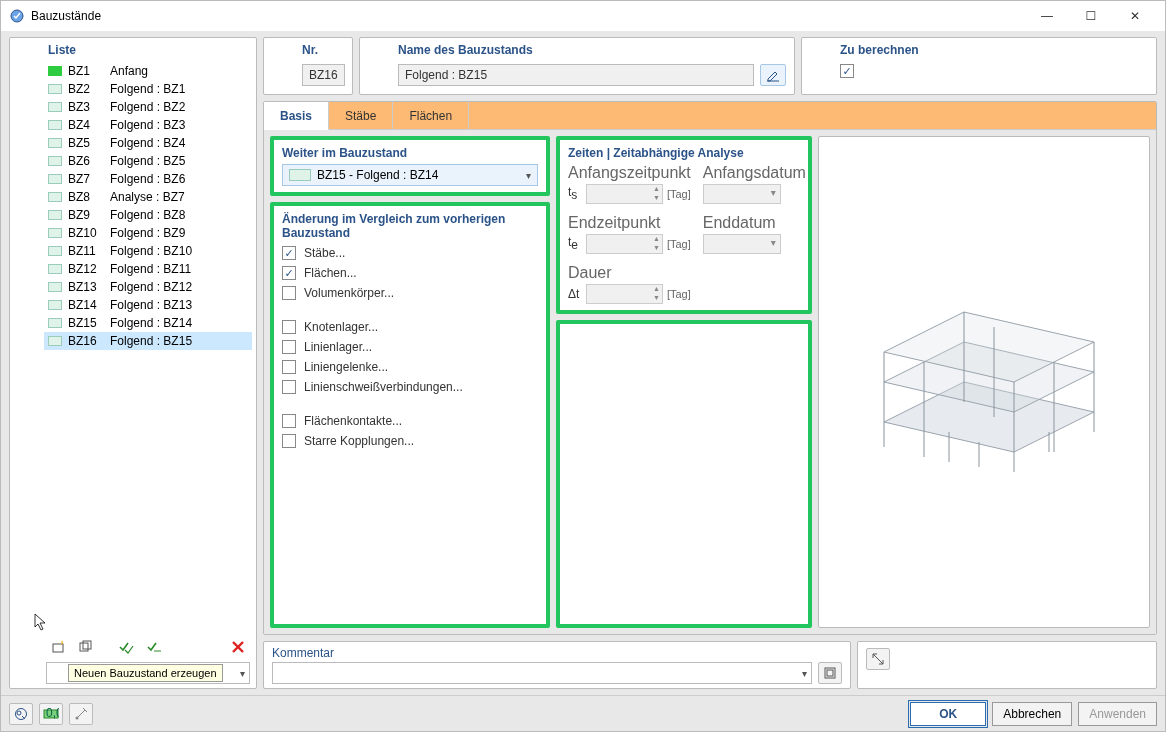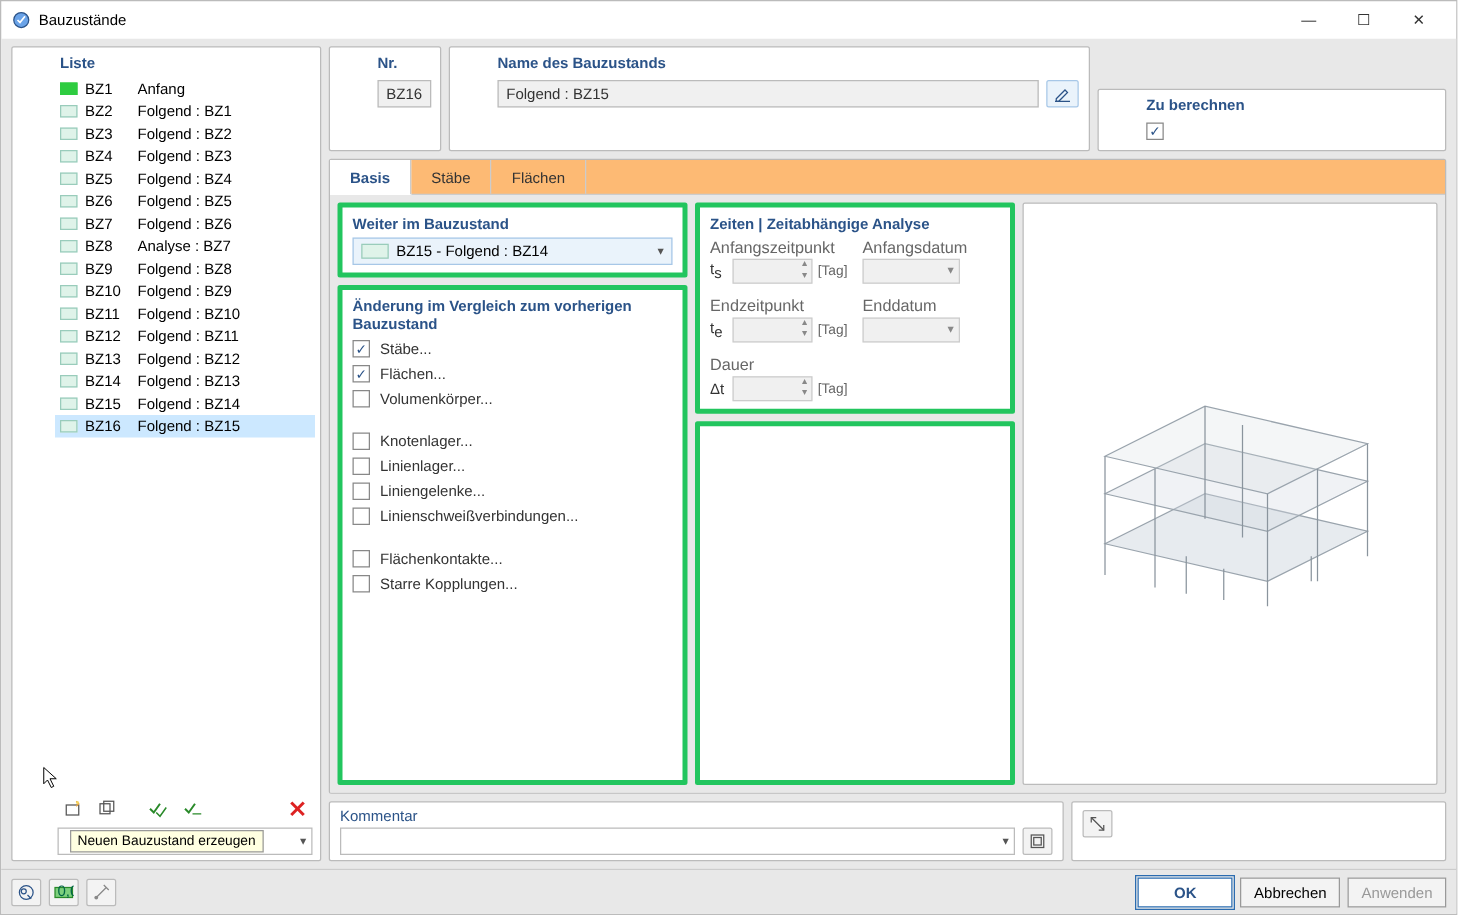--- a/index.html
+++ b/index.html
@@ -28,42 +28,42 @@
 .left-combo { width:100%; height:22px; border:1px solid #bbb; background:#fff; display:flex; align-items:center; padding:0 4px; margin-top:2px; }
 .left-combo .chev { margin-left:auto; }
 .tooltip { position:absolute; background:#ffffe1; border:1px solid #999; padding:2px 5px; font-size:11px; white-space:nowrap; }
 .right { flex:1; display:flex; flex-direction:column; gap:6px; min-height:0; }
 .toprow { display:flex; gap:6px; }
 .nrbox { width:90px; }
 .namebox { flex:1; }
 .fieldrow { padding:4px 8px 8px 8px; display:flex; gap:6px; align-items:center; }
 .txt { height:22px; border:1px solid #bbb; background:#F0F0F0; padding:0 6px; display:flex; align-items:center; flex:1; color:#333; }
 .smallbtn { width:26px; height:22px; border:1px solid #a7c7e7; background:#eaf3fb; display:inline-flex; align-items:center; justify-content:center; border-radius:2px; }
-.calcbox { width:279px;margin-top:34px; }
+.calcbox { width:356px; }
 .chk { width:14px; height:14px; border:1px solid #888; display:inline-flex; align-items:center; justify-content:center; background:#fff; }
 .chk.checked::after { content:"✓"; font-size:11px; color:#2b5388; }
 .midrow { flex:1; display:flex; flex-direction:column; background:#fff; border:1px solid #bbb; border-radius:2px; min-height:0; }
 .tabs { display:flex; height:28px; border-bottom:1px solid #ccc; background:#fdba74; }
 .tab { padding:0 16px; display:flex; align-items:center; color:#333; border-right:1px solid #ccc; }
 .tab.active { background:#fff; color:#2b5388; font-weight:600; border-bottom:1px solid #fff; margin-bottom:-1px; }
 .tabbody { flex:1; display:flex; gap:6px; padding:6px; background:#E8E8E8; min-height:0; }
 .col { display:flex; flex-direction:column; gap:6px; }
 .colA { width:280px; }
 .colB { width:256px; }
 .colC { flex:1; }
 .sect { background:#fff; border:4px solid #22c55e; border-radius:2px; padding:6px 8px; }
 .sect .stitle { color:#2b5388; font-weight:600; margin-bottom:4px; }
 .combo { height:22px; border:1px solid #a7c7e7; background:#eaf3fb; display:flex; align-items:center; padding:0 6px; }
 .combo .sw { width:22px; height:12px; background:#dff3e9; border:1px solid #9cb; margin-right:6px; }
 .combo .chev { margin-left:auto; color:#555; }
 .chklist { display:flex; flex-direction:column; gap:6px; padding-top:2px; }
 .chkitem { display:flex; align-items:center; gap:8px; }
 .lbl { color:#333; }
 .timegrid { display:grid; grid-template-columns:1fr 1fr; gap:10px 12px; }
-.subl { color:#666; font-size:13px; margin-bottom:2px; }
+.subl { color:#666; font-size:16px; margin-bottom:2px; }
 .inputrow { display:flex; align-items:center; gap:4px; }
 .sym { width:14px; color:#333; }
 .spin { flex:1; height:20px; border:1px solid #ccc; background:#F0F0F0; position:relative; }
 .spin::after { content:"▲\A▼"; white-space:pre; position:absolute; right:2px; top:-1px; font-size:7px; color:#888; line-height:9px; }
 .unit { color:#666; font-size:11px; }
 .datebox { width:78px; height:20px; border:1px solid #ccc; background:#F0F0F0; position:relative; }
 .datebox::after { content:"▾"; position:absolute; right:4px; top:2px; color:#888; font-size:10px; }
 .preview { flex:1; background:#fff; border:1px solid #bbb; border-radius:2px; position:relative; display:flex; align-items:center; justify-content:center; }
 .commentrow { display:flex; gap:6px; align-items:stretch; }
 .commentpanel { flex:1; background:#fff; border:1px solid #bbb; border-radius:2px; padding:4px 8px; }
@@ -224,21 +224,21 @@
               <span class="iconbtn">
                   <svg width="14" height="14">
                     <line x1="2" y1="2" x2="12" y2="12" stroke="#d22" stroke-width="2.4"></line>
                     <line x1="12" y1="2" x2="2" y2="12" stroke="#d22" stroke-width="2.4"></line>
                   </svg>
                 </span>
             </div>
             <div class="left-combo">
                 <span class="chev">▾</span>
               </div>
-            <div class="tooltip" style="left:16px; top:34px;">Neuen Bauzustand erzeugen</div>
+            <div class="tooltip" style="left:28px; top:34px;">Neuen Bauzustand erzeugen</div>
           </div>
         </div>
       </div>
 
       <div class="right">
         <div class="toprow">
           <div class="panel nrbox">
             <div class="panel-title">Nr.</div>
             <div class="fieldrow">
                 <div class="txt">BZ16</div>

